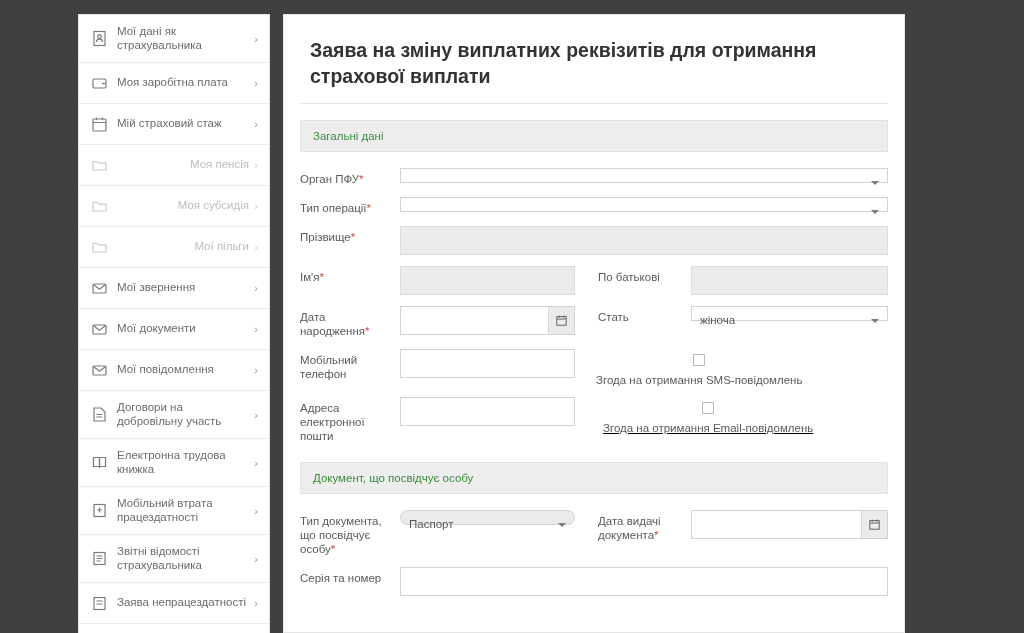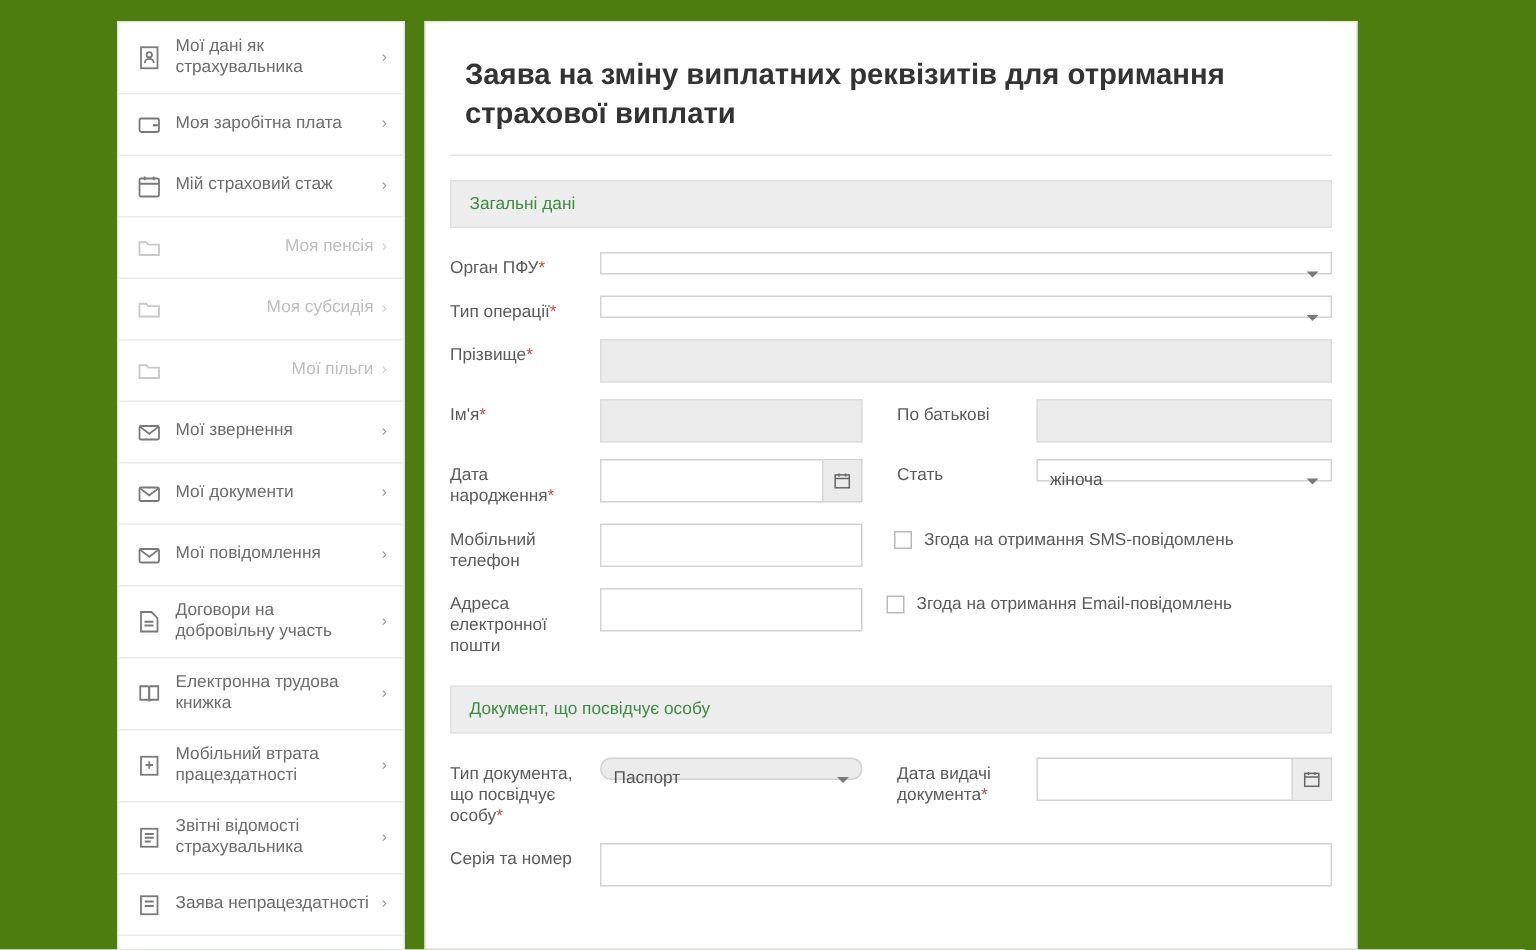--- a/index.html
+++ b/index.html
@@ -6,21 +6,21 @@
   html, body {
     margin: 0; padding: 0;
     width: 1024px; height: 633px;
     background: #ebebeb;
     font-family: "Liberation Sans", sans-serif;
     overflow: hidden;
   }
   #root {
     position: relative;
     width: 1024px; height: 633px;
-    background: #4d7c0f;
+    background: #404040;
   }
 
   
   .sidebar {
     position: absolute;
     left: 78px; top: 14px;
     width: 192px;
     background: #ffffff;
     border: 1px solid #e2e2e2;
     border-bottom: none;
@@ -165,20 +165,21 @@
     line-height: 11px;
     vertical-align: 1px;
     margin: 0 2px;
   }
 
   .chk-row {
     display: flex;
     align-items: center;
     gap: 8px;
     padding-top: 5px;
+    flex-direction: column;
   }
   .chk {
     width: 12px; height: 12px;
     border: 1px solid #b9b9b9;
     background: #fff;
     flex: 0 0 12px;
     cursor: pointer;
   }
   .chk-lbl { font-size: 11.5px; color: #5a5a5a; }
 
@@ -446,21 +447,21 @@
 
     <div class="row">
       <div class="lbl lbl-1">
         <span>Адреса</span><br>
         <span>електронної</span><br>
         <span>пошти</span>
       </div>
       <div class="col-half">
         <div class="fld"></div>
       </div>
-      <div class="chk-row" style="margin-left:16px;">
+      <div class="chk-row" style="margin-left:28px;text-decoration:underline;">
         <span class="chk"></span>
         <span class="chk-lbl">Згода на отримання Email-повідомлень</span>
       </div>
     </div>
 
     <div class="spacer-8"></div>
 
     <div class="section-head">Документ, що посвідчує особу</div>
 
     <div class="row">

